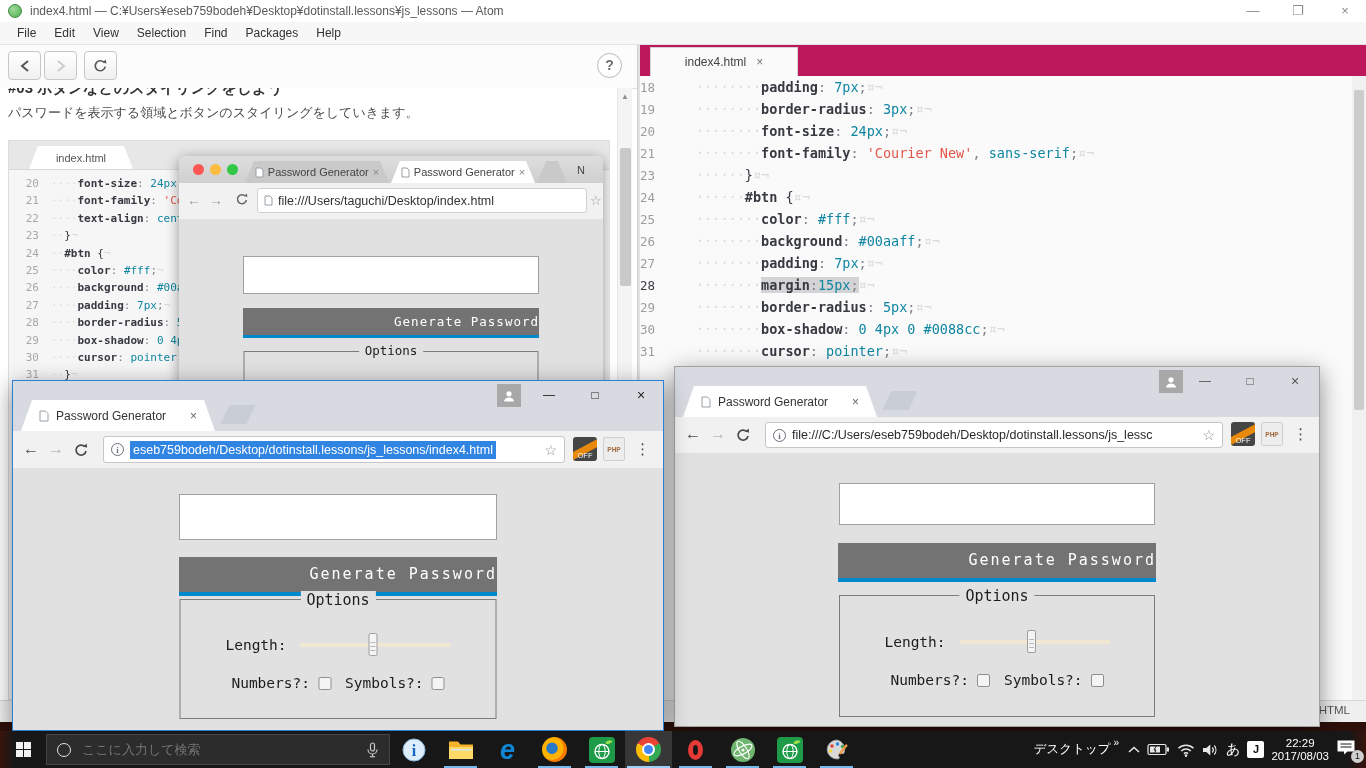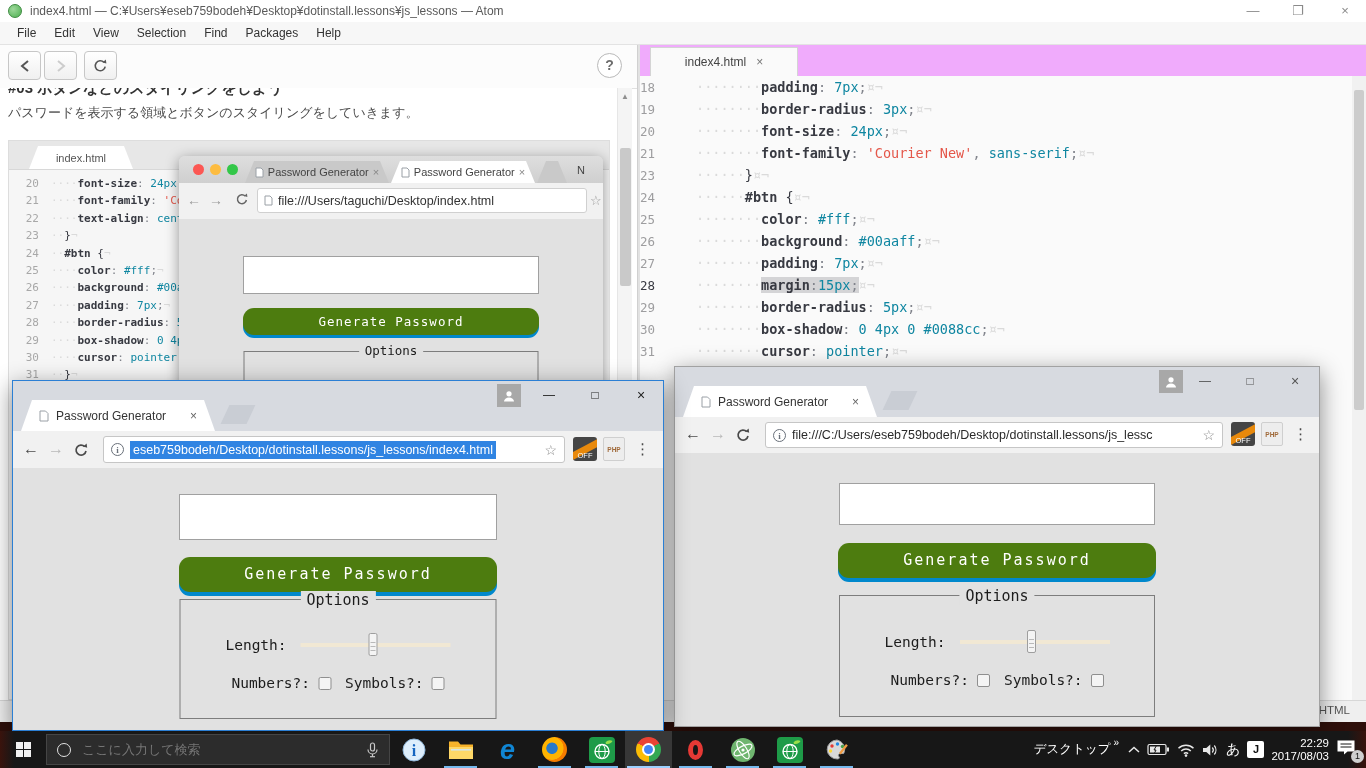--- a/index.html
+++ b/index.html
@@ -44,33 +44,33 @@
   .light{top:8px;width:11px;height:11px;border-radius:50%}
   .mac-tab{top:5px;height:22px;clip-path:polygon(9px 0,calc(100% - 9px) 0,100% 100%,0 100%);
            font-size:11px;color:#444;display:flex;align-items:center;justify-content:center;gap:4px}
   .mac-nav{left:0;top:27px;width:100%;height:36px;background:#f1f1f1;border-bottom:1px solid #d6d6d6}
   .mac-url{left:78px;top:5px;width:330px;height:25px;background:#fff;border:1px solid #d0d0d0;border-radius:3px;
            box-sizing:border-box;display:flex;align-items:center;gap:5px;padding:0 6px;font-size:12.5px;color:#333;white-space:nowrap;overflow:hidden}
   .mac-page{left:0;top:63px;width:100%;height:477px;background:#e1e1e1}
   
   .pg{font-family:"DejaVu Sans Mono","Liberation Mono",monospace;color:#1c1c1c}
   .pg-input{left:50%;transform:translateX(-50%);background:#fff;border:1px solid #a0a0a0;box-sizing:border-box}
-  .pg-btn{left:50%;transform:translateX(-50%);background:#4d7c0f;border-radius:11px;box-shadow:0 4px 0 #0088cc;
-          color:#fff;text-align:center;letter-spacing:2px}
+  .pg-btn{left:50%;transform:translateX(-50%);background:#737373;border-radius:0;box-shadow:0 4px 0 #0088cc;
+          color:#fff;text-align:right;letter-spacing:2px}
   .pg-fs{left:50%;transform:translateX(-50%);border:1px solid #7d7d7d;box-sizing:border-box}
   .pg-legend{position:absolute;left:50%;top:-9px;transform:translateX(-50%);background:#e1e1e1;padding:0 6px;white-space:nowrap}
   .pg-row{position:absolute;left:0;width:100%;display:flex;align-items:center;justify-content:center}
   .slider-track{position:relative;width:150px;height:4px;background:#f1e8d4}
   .slider-thumb{position:absolute;left:45%;top:-10px;width:9px;height:23px;background:#f4f4f4;border:1px solid #9e9e9e;
                 border-radius:2px;box-sizing:border-box;
                 background-image:repeating-linear-gradient(#f4f4f4 0 3px,#b9b9b9 3px 4px);background-size:5px 12px;background-position:1px 5px;background-repeat:no-repeat}
   .pg-cb{width:13px;height:13px;background:#f4f4f4;border:1px solid #8f8f8f;border-radius:2px;box-sizing:border-box}
   
   .divider{left:637px;top:45px;width:3px;height:655px;background:#e2e2e2;border-left:1px solid #d0d0d0}
-  .etabbar{left:640px;top:45px;width:726px;height:31px;background:#f0abfc;border-bottom:5px solid #a21caf}
+  .etabbar{left:640px;top:45px;width:726px;height:31px;background:#be185d;border-bottom:5px solid #a21caf}
   .etab{left:10px;top:2px;width:148px;height:29px;background:#fafafa;border:1px solid #d4d4d4;border-bottom:none;
         box-sizing:border-box;display:flex;align-items:center;justify-content:center;gap:10px;font-size:12px;color:#444}
   .editor{left:640px;top:76px;width:712px;height:624px;background:#fafafa;overflow:hidden}
   .editor .cl{height:22px;line-height:22px;font-family:"DejaVu Sans Mono","Liberation Mono",monospace;font-size:13.5px;white-space:pre}
   .editor .ln{display:inline-block;width:40px;text-align:left;color:#9d9d9f;padding-right:16px;font-size:12.5px}
   .editor .ln-active{color:#383a42}
   .escroll{left:1352px;top:76px;width:14px;height:624px;background:#f1f1f1}
   .ethumb{left:2px;top:14px;width:10px;height:320px;background:#ccc;border-radius:2px}
   
   .prop{color:#383a42;font-weight:700}.val{color:#0f86a1}.str{color:#e45649}
@@ -116,21 +116,21 @@
   .searchbox .ring{width:14px;height:14px;border:1.6px solid #e2e2e2;border-radius:50%;box-sizing:border-box;flex:none}
   .searchbox input{flex:1;background:transparent;border:none;outline:none;color:#c9c9c9;font-size:13px;font-family:inherit}
   .slot{width:47px;height:37px;display:flex;align-items:center;justify-content:center;position:relative}
   .slot.running:after{content:"";position:absolute;left:7px;right:7px;bottom:0;height:2px;background:#76b9ed}
   .slot.active{background:rgba(255,255,255,.14)}
   .slot.active:after{left:2px;right:2px;background:#9cd0ff}
   .tray{margin-left:auto;display:flex;align-items:center;gap:7px;padding-right:6px;height:37px}
   .tray .txt{color:#fff;font-size:12.5px}
   .jbox{width:17px;height:17px;background:#fff;border-radius:2px;color:#111;font-weight:bold;font-size:11px;
         text-align:center;line-height:17px}
-  .clock{color:#fff;font-size:11.5px;text-align:right;line-height:13px}
+  .clock{color:#fff;font-size:11.5px;text-align:center;line-height:13px}
   .notif{position:relative;width:24px;height:22px}
   .badge{position:absolute;right:-4px;bottom:-2px;width:13px;height:13px;border-radius:50%;background:#cfcfcf;
          color:#111;font-size:9px;text-align:center;line-height:13px}
   .ic{width:26px;height:26px}
   .ic-edge{font-size:27px;font-weight:bold;color:#1086d4;font-style:italic;line-height:26px}
   .ic-chrome{width:25px;height:25px;border-radius:50%;position:relative;
              background:conic-gradient(from -60deg,#ea4335 0 120deg,#34a853 120deg 240deg,#fbbc05 240deg 360deg)}
   .ic-chrome:before{content:"";position:absolute;left:6px;top:6px;width:13px;height:13px;border-radius:50%;background:#fff}
   .ic-chrome:after{content:"";position:absolute;left:8px;top:8px;width:9px;height:9px;border-radius:50%;background:#4285f4}
   .ic-opera{width:15px;height:20px;border:5px solid #e53935;border-radius:50%;box-sizing:border-box}

